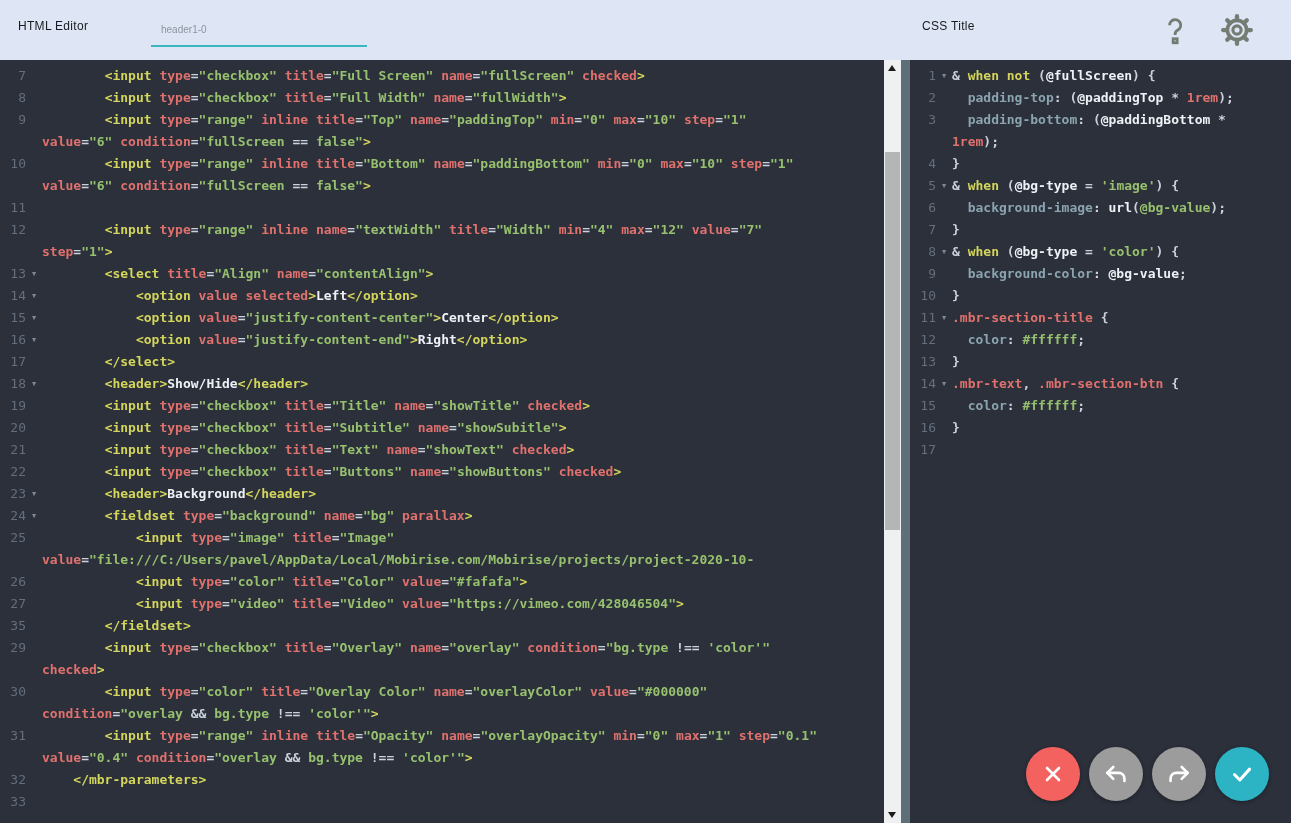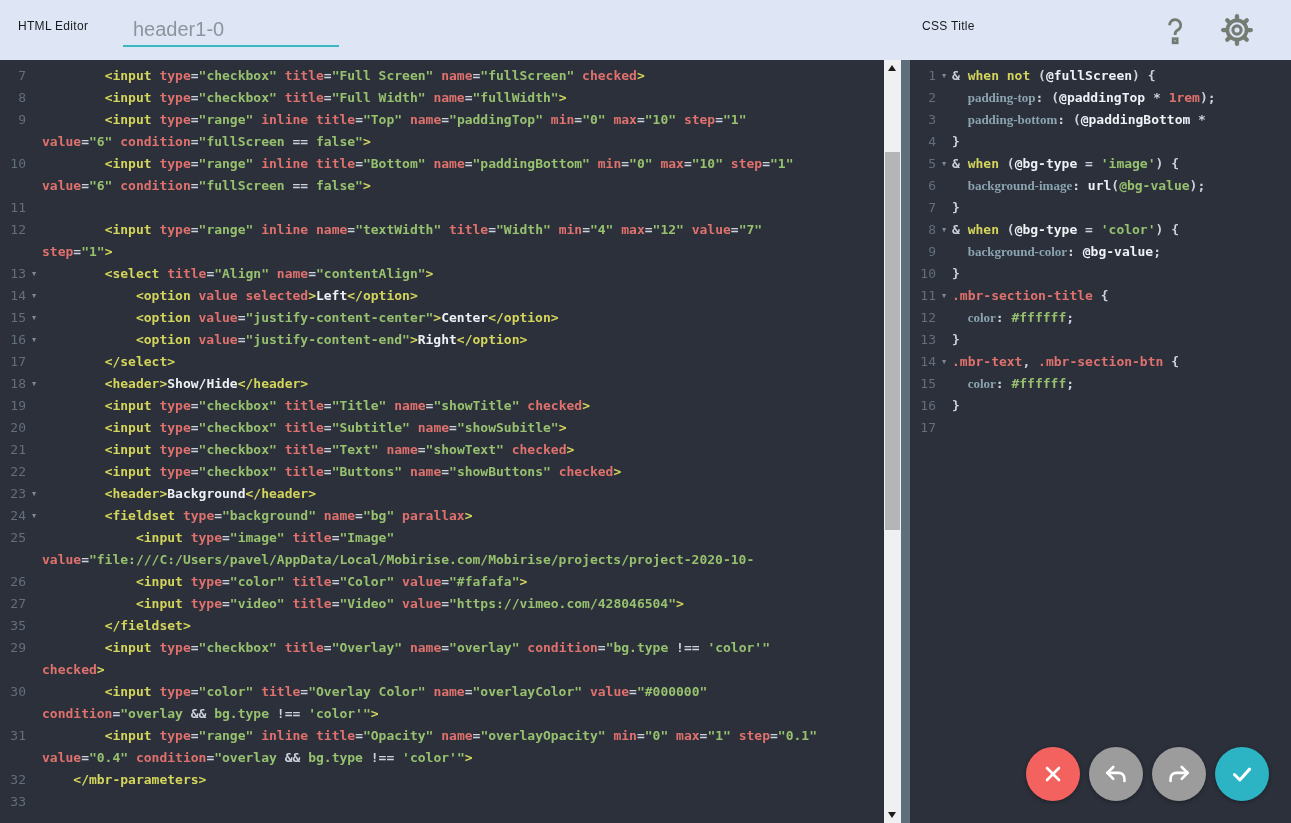--- a/index.html
+++ b/index.html
@@ -11,44 +11,44 @@
   }
   *{margin:0;padding:0;box-sizing:border-box;}
   html,body{width:1291px;height:823px;overflow:hidden;background:#2b303b;}
   body{font-family:"Liberation Sans",sans-serif;position:relative;}
 
   
   .topbar{position:absolute;left:0;top:0;width:1291px;height:60px;background:var(--topbar-bg);}
   .tb-title{position:absolute;top:19px;font-size:12px;color:#181b20;letter-spacing:.3px;}
   .tb-title.html{left:18px;}
   .tb-title.css{left:922px;}
-  .block-input{position:absolute;left:123px;top:14px;width:216px;height:33px;
+  .block-input{position:absolute;left:151px;top:14px;width:216px;height:33px;
     background:transparent;border:none;border-bottom:2px solid var(--accent);
-    font-family:"Liberation Sans",sans-serif;font-size:20px;color:#8e949e;padding:0 10px;outline:none;}
+    font-family:"Liberation Sans",sans-serif;font-size:10px;color:#8e949e;padding:0 10px;outline:none;}
   .tb-icon{position:absolute;top:13px;width:34px;height:34px;color:#747c74;cursor:pointer;}
   .tb-icon.help{left:1158px;}
   .tb-icon.gear{left:1220px;}
 
   
   .panel{position:absolute;top:60px;height:763px;background:var(--editor-bg);overflow:hidden;
     font-family:"DejaVu Sans Mono","Liberation Mono",monospace;font-size:13px;font-weight:bold;}
   .panel.left{left:0;width:884px;}
   .panel.right{left:910px;width:381px;}
   .codewrap{padding-top:5px;}
   .crow{display:flex;height:22px;line-height:22px;white-space:pre;}
   .gut{flex:0 0 42px;display:flex;}
   .gnum{flex:0 0 26px;text-align:right;color:var(--line-number);font-weight:normal;}
   .gfold{flex:0 0 16px;text-align:center;color:#7d8694;font-size:7px;line-height:22px;}
   .ln{white-space:pre;}
   .tk-y{color:var(--tag-yellow);}
   .tk-r{color:var(--attr-red);}
   .tk-g{color:var(--string-green);}
   .tk-o{color:var(--plain);}
   .tk-v{color:var(--bold-white);}
-  .tk-p{color:var(--property-blue);font-family:Liberation Serif, serif;}
+  .tk-p{color:var(--property-blue);}
 
   
   .vscroll{position:absolute;left:884px;top:60px;width:17px;height:763px;background:#eef0f1;}
   .sarrow{position:absolute;left:0;width:17px;height:16px;cursor:pointer;}
   .sarrow span{position:absolute;left:4px;width:0;height:0;border-left:4.5px solid transparent;border-right:4.5px solid transparent;}
   .sarrow.up{top:0;}
   .sarrow.up span{top:5px;border-bottom:6px solid #1c1c1c;}
   .sarrow.down{bottom:0;}
   .sarrow.down span{bottom:5px;border-top:6px solid #1c1c1c;}
   .sthumb{position:absolute;left:1px;width:15px;top:92px;height:378px;background:#b3b5b7;cursor:grab;}
@@ -145,20 +145,21 @@
     </div>
 </div>
 
 <div class="divider"></div>
 
 <div class="panel right">
   <div class="codewrap">
       <div class="crow"><span class="gut"><span class="gnum">1</span><span class="gfold">▼</span></span><span class="ln"><span class="tk-o">&amp; </span><span class="tk-y">when not</span><span class="tk-o"> (</span><span class="tk-v">@fullScreen</span><span class="tk-o">) {</span></span></div>
       <div class="crow"><span class="gut"><span class="gnum">2</span><span class="gfold"></span></span><span class="ln"><span class="tk-o">  </span><span class="tk-p">padding-top</span><span class="tk-o">: (</span><span class="tk-v">@paddingTop</span><span class="tk-o"> * </span><span class="tk-r">1rem</span><span class="tk-o">);</span></span></div>
       <div class="crow"><span class="gut"><span class="gnum">3</span><span class="gfold"></span></span><span class="ln"><span class="tk-o">  </span><span class="tk-p">padding-bottom</span><span class="tk-o">: (</span><span class="tk-v">@paddingBottom</span><span class="tk-o"> *</span></span></div>
+      <div class="crow"><span class="gut"><span class="gnum"></span><span class="gfold"></span></span><span class="ln"><span class="tk-r">1rem</span><span class="tk-o">);</span></span></div>
       <div class="crow"><span class="gut"><span class="gnum">4</span><span class="gfold"></span></span><span class="ln"><span class="tk-o">}</span></span></div>
       <div class="crow"><span class="gut"><span class="gnum">5</span><span class="gfold">▼</span></span><span class="ln"><span class="tk-o">&amp; </span><span class="tk-y">when</span><span class="tk-o"> (</span><span class="tk-v">@bg-type</span><span class="tk-o"> = </span><span class="tk-g">'image'</span><span class="tk-o">) {</span></span></div>
       <div class="crow"><span class="gut"><span class="gnum">6</span><span class="gfold"></span></span><span class="ln"><span class="tk-o">  </span><span class="tk-p">background-image</span><span class="tk-o">: </span><span class="tk-v">url</span><span class="tk-o">(</span><span class="tk-g">@bg-value</span><span class="tk-o">);</span></span></div>
       <div class="crow"><span class="gut"><span class="gnum">7</span><span class="gfold"></span></span><span class="ln"><span class="tk-o">}</span></span></div>
       <div class="crow"><span class="gut"><span class="gnum">8</span><span class="gfold">▼</span></span><span class="ln"><span class="tk-o">&amp; </span><span class="tk-y">when</span><span class="tk-o"> (</span><span class="tk-v">@bg-type</span><span class="tk-o"> = </span><span class="tk-g">'color'</span><span class="tk-o">) {</span></span></div>
       <div class="crow"><span class="gut"><span class="gnum">9</span><span class="gfold"></span></span><span class="ln"><span class="tk-o">  </span><span class="tk-p">background-color</span><span class="tk-o">: </span><span class="tk-v">@bg-value</span><span class="tk-o">;</span></span></div>
       <div class="crow"><span class="gut"><span class="gnum">10</span><span class="gfold"></span></span><span class="ln"><span class="tk-o">}</span></span></div>
       <div class="crow"><span class="gut"><span class="gnum">11</span><span class="gfold">▼</span></span><span class="ln"><span class="tk-r">.mbr-section-title</span><span class="tk-o"> {</span></span></div>
       <div class="crow"><span class="gut"><span class="gnum">12</span><span class="gfold"></span></span><span class="ln"><span class="tk-o">  </span><span class="tk-p">color</span><span class="tk-o">: </span><span class="tk-g">#ffffff</span><span class="tk-o">;</span></span></div>
       <div class="crow"><span class="gut"><span class="gnum">13</span><span class="gfold"></span></span><span class="ln"><span class="tk-o">}</span></span></div>

